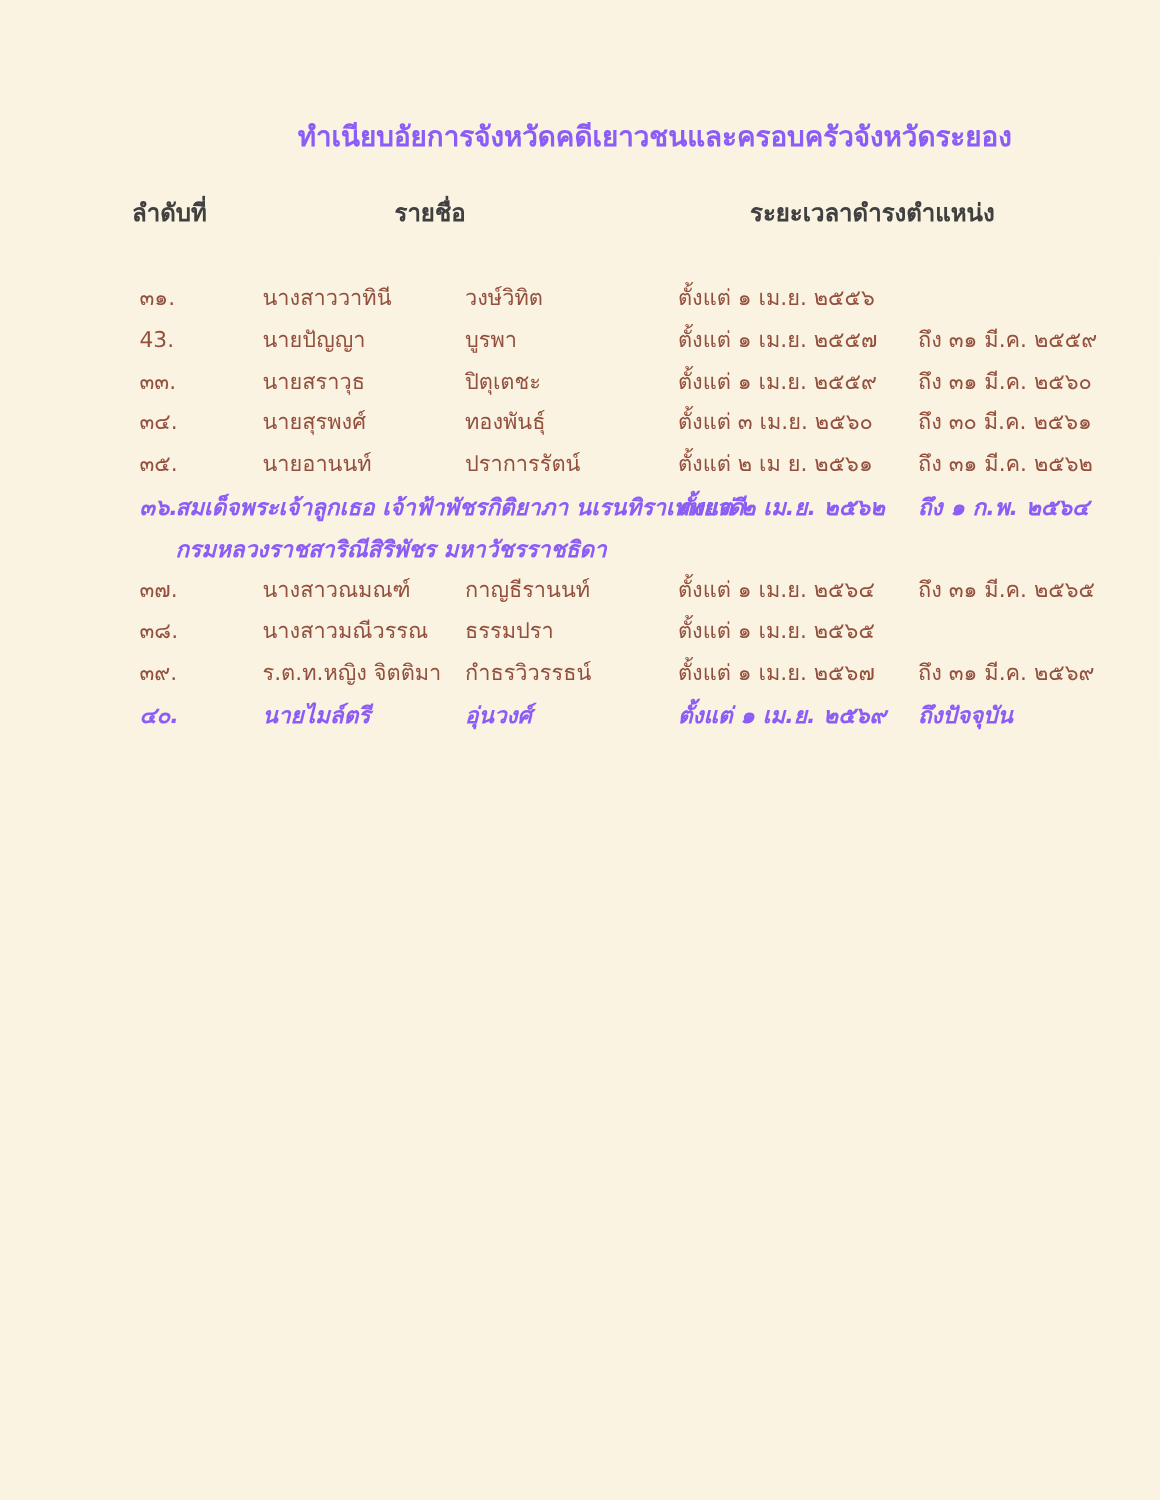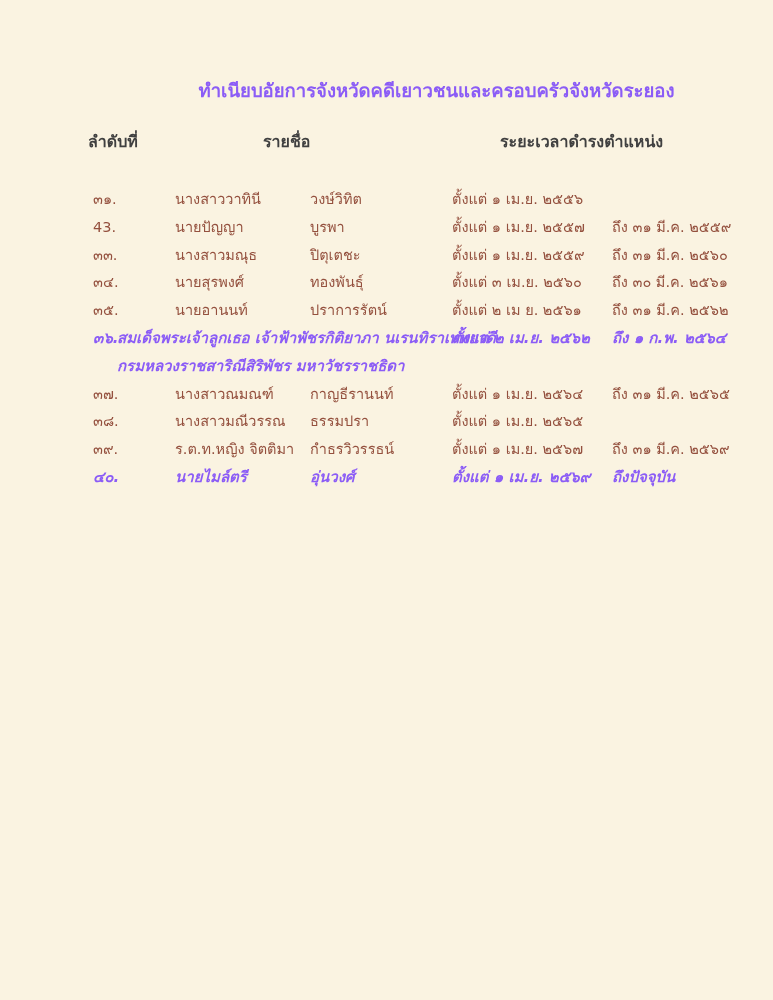--- a/index.html
+++ b/index.html
@@ -59,21 +59,21 @@
     <div class="row">
       <span class="c no">43.</span>
       <span class="c first">นายปัญญา</span>
       <span class="c last">บูรพา</span>
       <span class="c from">ตั้งแต่ ๑ เม.ย. ๒๕๕๗</span>
       <span class="c to">ถึง ๓๑ มี.ค. ๒๕๕๙</span>
     </div>
 
     <div class="row">
       <span class="c no">๓๓.</span>
-      <span class="c first">นางสาวมณุธ</span>
+      <span class="c first">นายสราวุธ</span>
       <span class="c last">ปิตุเตชะ</span>
       <span class="c from">ตั้งแต่ ๑ เม.ย. ๒๕๕๙</span>
       <span class="c to">ถึง ๓๑ มี.ค. ๒๕๖๐</span>
     </div>
 
     <div class="row">
       <span class="c no">๓๔.</span>
       <span class="c first">นายสุรพงศ์</span>
       <span class="c last">ทองพันธุ์</span>
       <span class="c from">ตั้งแต่ ๓ เม.ย. ๒๕๖๐</span>

